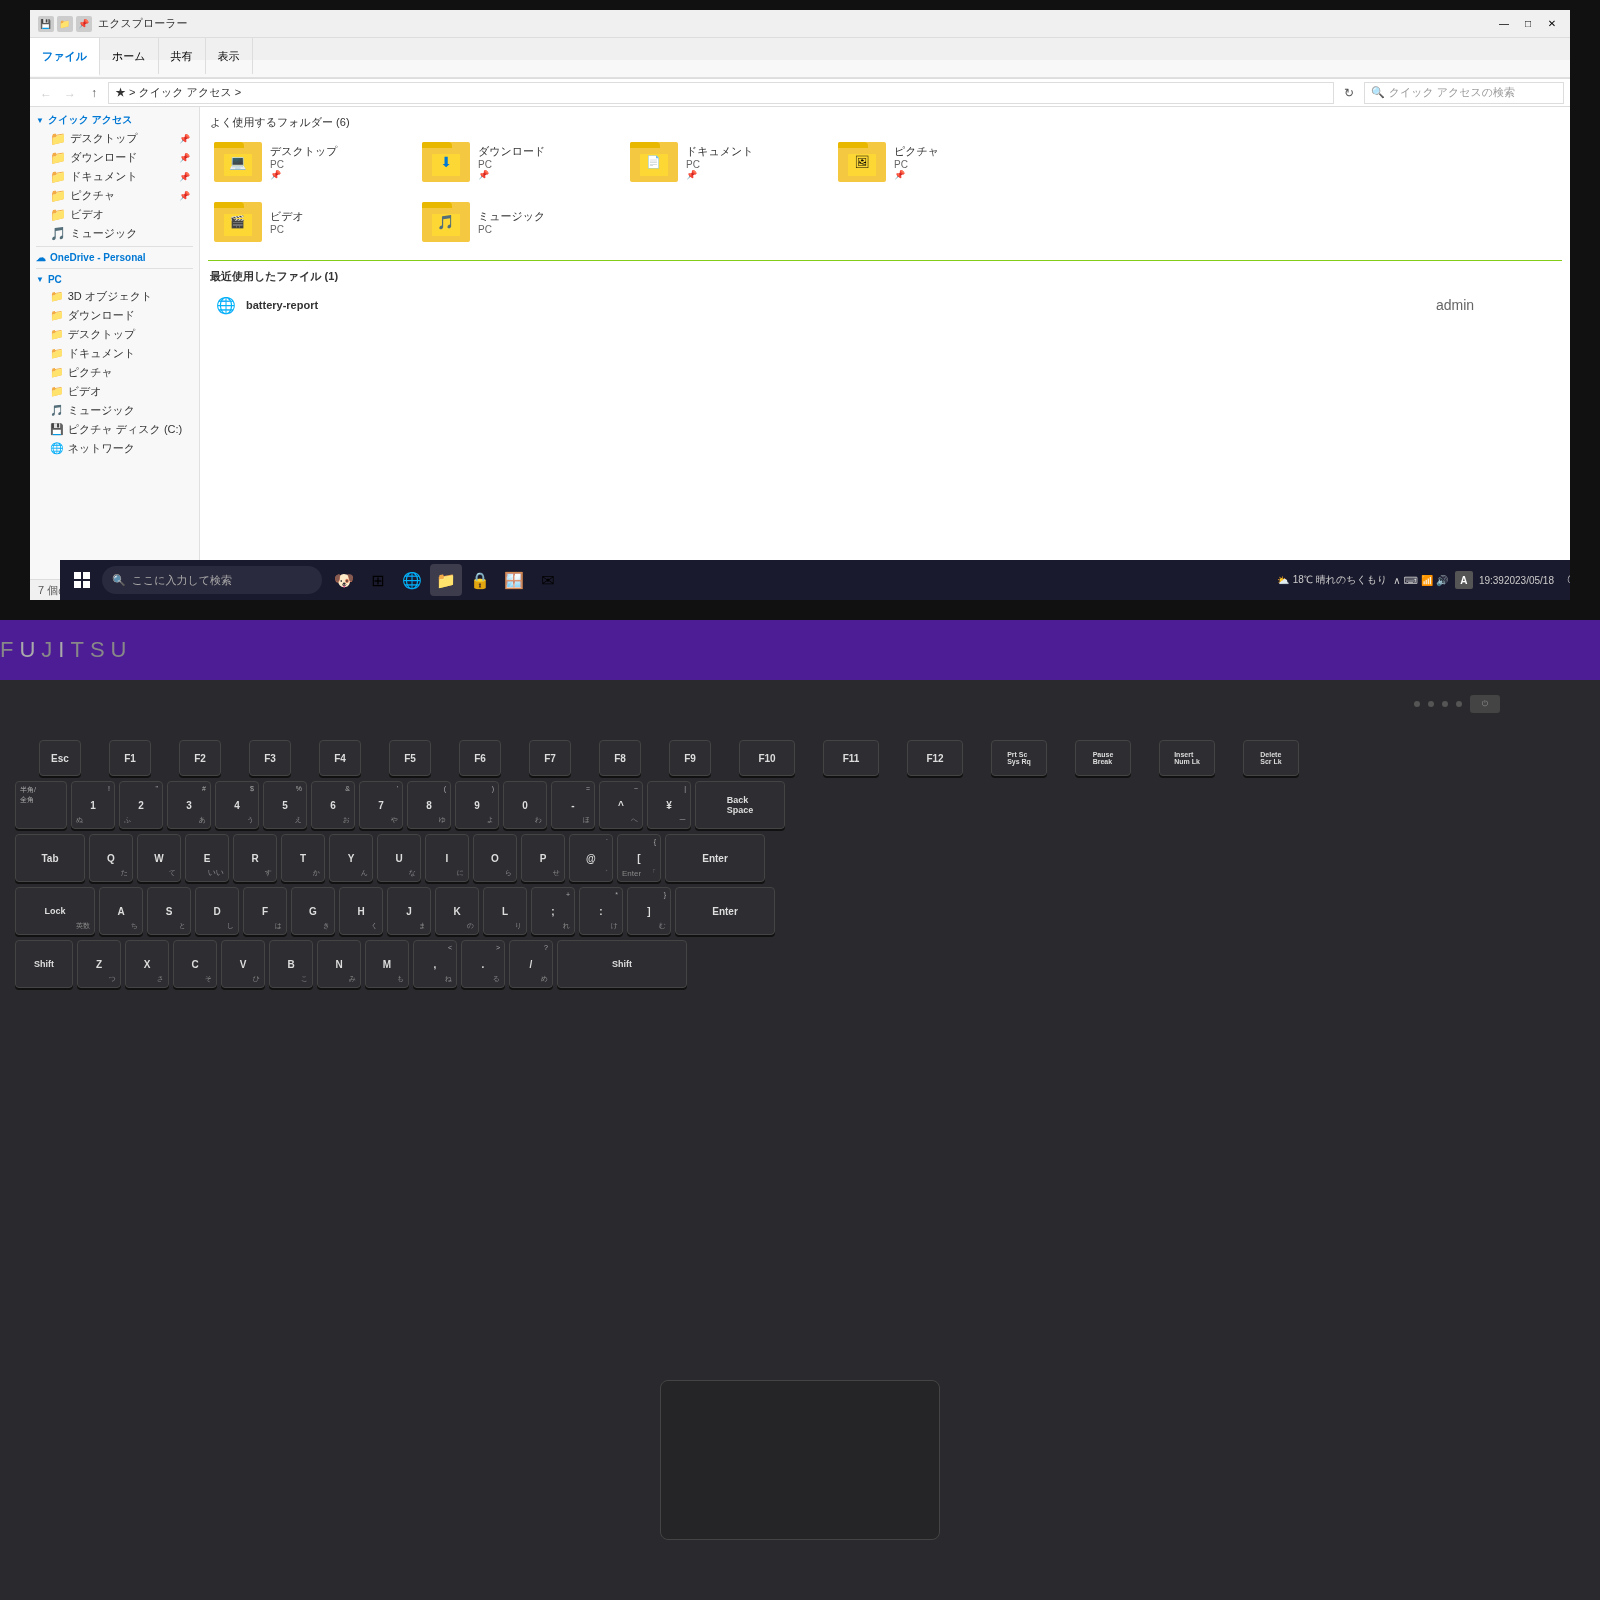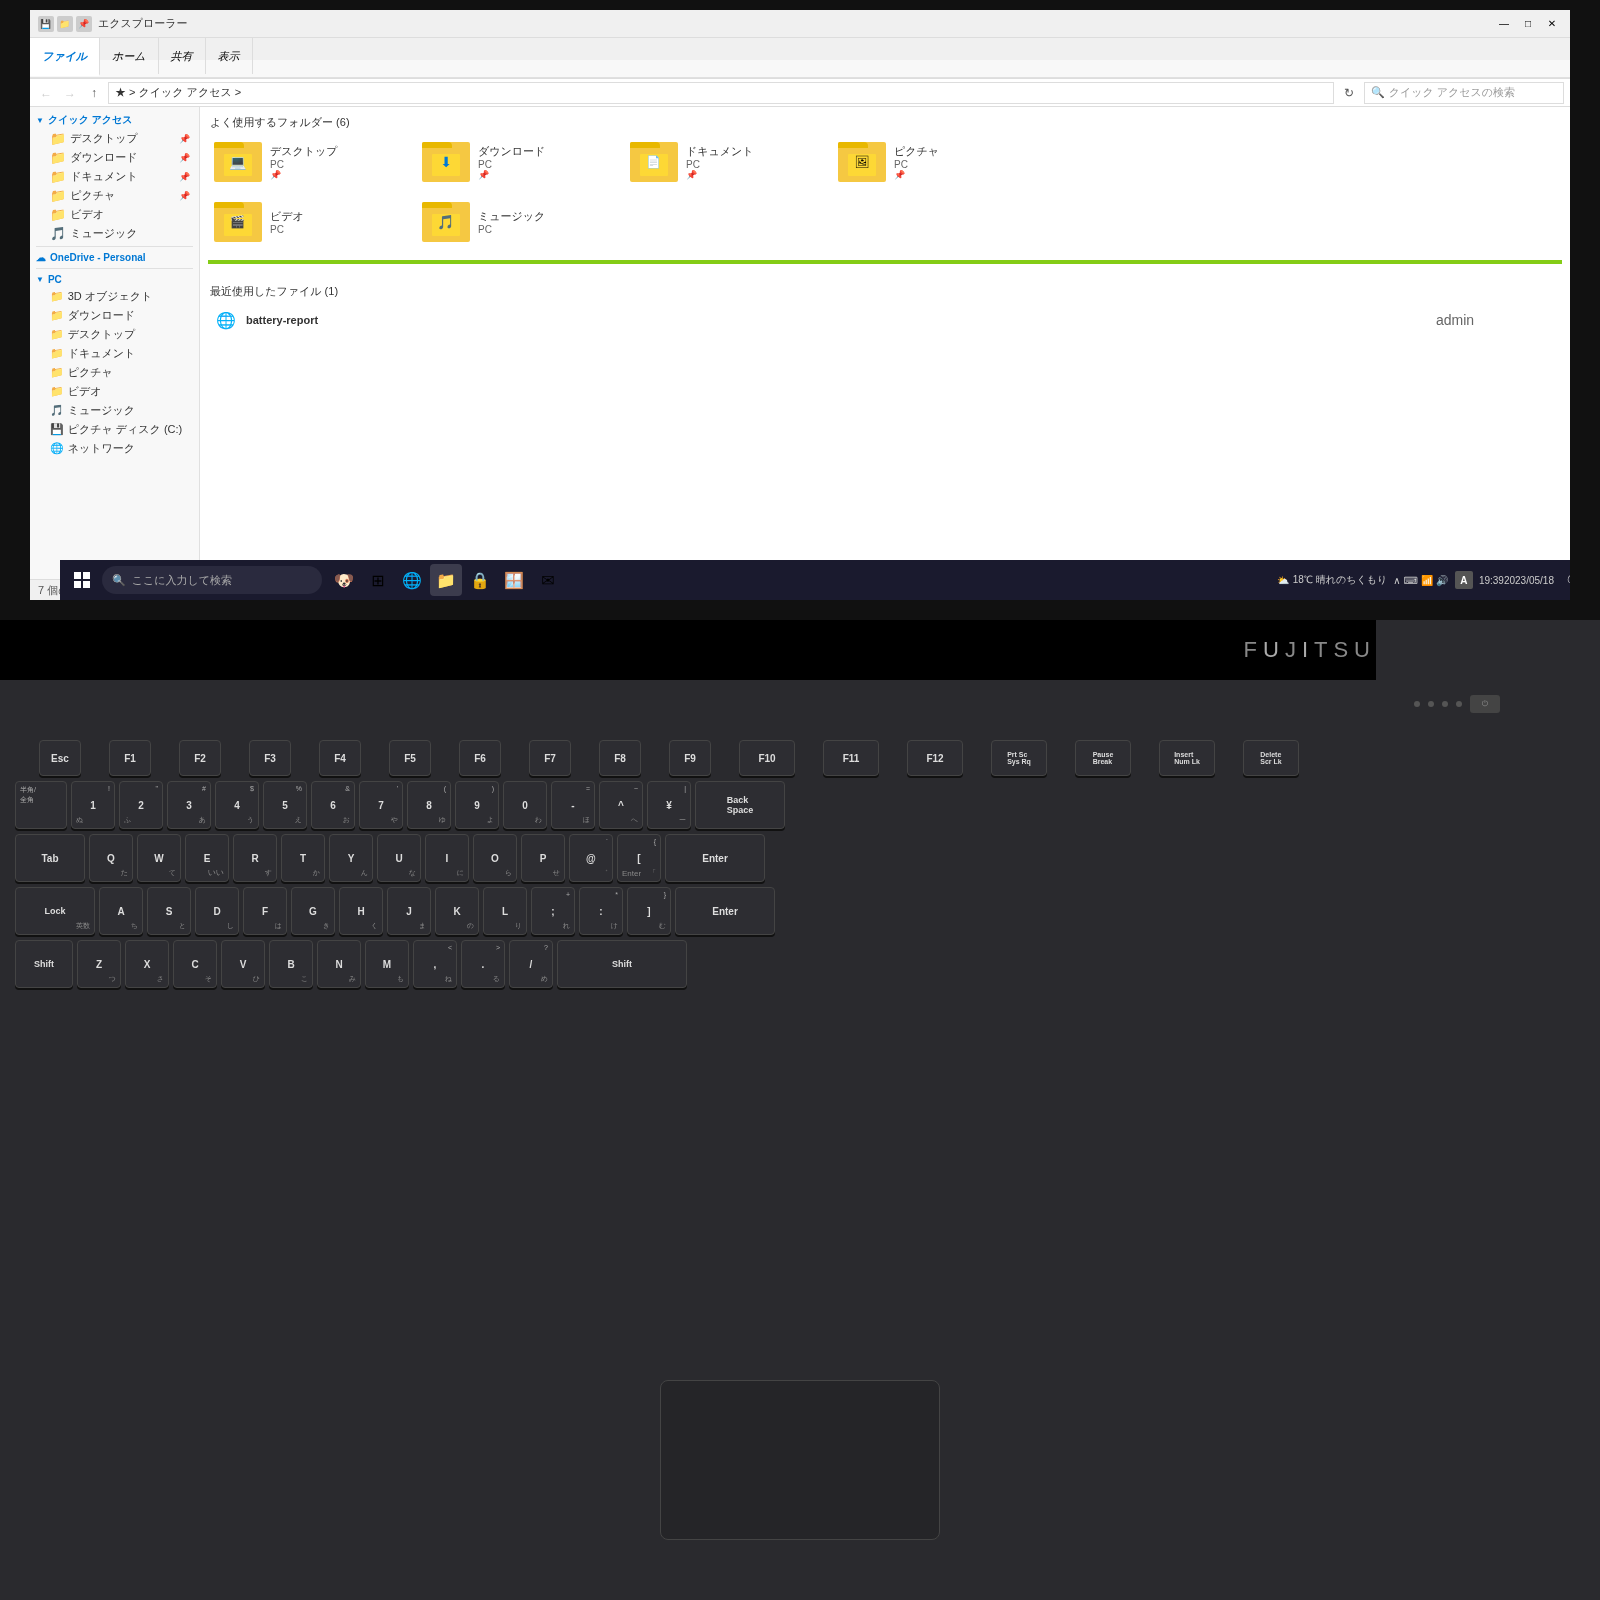--- a/index.html
+++ b/index.html
@@ -88,21 +88,21 @@
     .ribbon-tabs {
       display: flex;
       height: 22px;
       background: #f0f0f0;
     }
     .ribbon-tab {
       padding: 18px 12px;
       font-size: 11px;
       cursor: pointer;
       border-right: 1px solid #ddd;
-      display: flex; align-items: center; font-style: italic;
+      display: flex; align-items: center;
     }
     .ribbon-tab.active {
       background: #fff;
       border-bottom: 2px solid #fff;
       font-weight: bold;
       color: #0078d4;
     }
     .ribbon-content {
       height: 18px;
       background: #f8f8f8;
@@ -250,21 +250,21 @@
     }
     .folder-overlay {
       position: absolute;
       font-size: 16px;
     }
     .folder-info { display: flex; flex-direction: column; }
     .folder-name { font-size: 11px; font-weight: 500; color: #333; }
     .folder-sub { font-size: 10px; color: #666; }
     .folder-pin { font-size: 9px; color: #888; }
 
-    .files-section .section-label { border-top: 4px solid #84cc16; padding-top: 20px; }
+    .files-section .section-label { border-top: 1px solid #84cc16; padding-top: 8px; font-weight: bold; }
     .file-item {
       display: flex;
       align-items: center;
       gap: 8px;
       padding: 3px 6px;
       cursor: pointer;
       font-size: 11px;
     }
     .file-icon { width: 24px; height: 24px; display: flex; align-items: center; justify-content: center; font-size: 16px; }
     .file-name { flex: 1; color: #333; font-weight: bold; }
@@ -364,26 +364,26 @@
       width: 28px; height: 28px;
       display: flex; align-items: center; justify-content: center;
       cursor: pointer;
       font-size: 14px; color: #ccc;
     }
 
     
     .fujitsu-bar {
       position: absolute;
       top: 620px;
-      left: 0; width: 1376px;
+      left: 0; width: 1600px;
       height: 60px;
-      background: #000000;
-      display: flex;
-      align-items: center;
-      justify-content: flex-end;
+      background: #4c1d95;
+      display: flex;
+      align-items: center;
+      justify-content: flex-start;
     }
     .fujitsu-logo {
       font-size: 22px;
       font-weight: 300;
       letter-spacing: 6px;
       color: #888;
       font-family: Arial, sans-serif;
     }
     .fujitsu-logo span { color: #aaa; }
 

